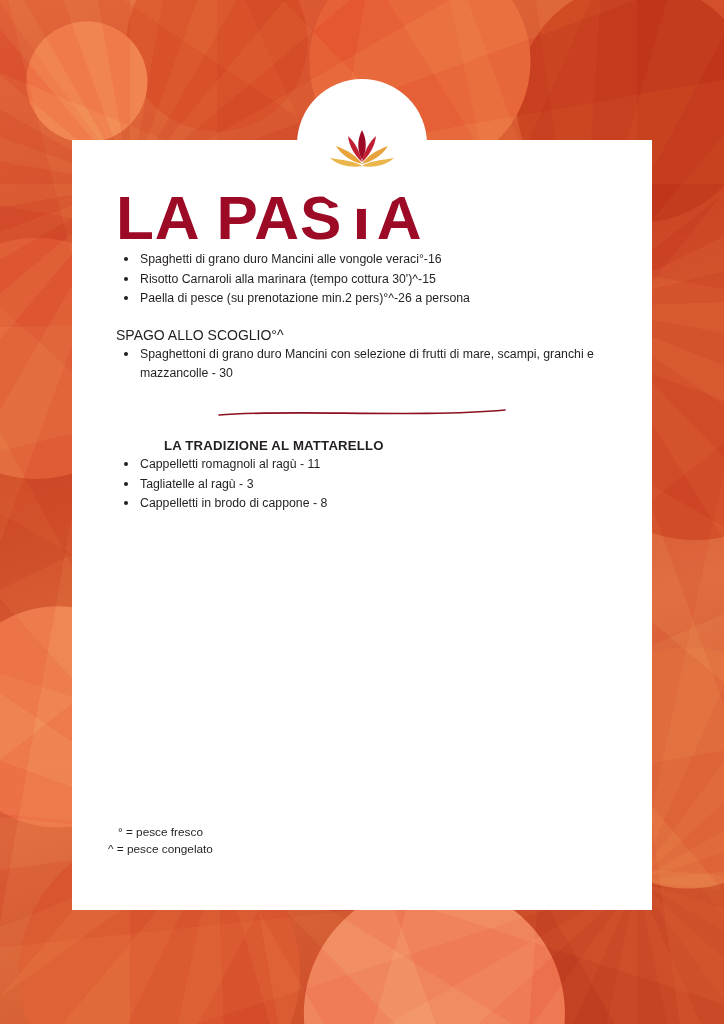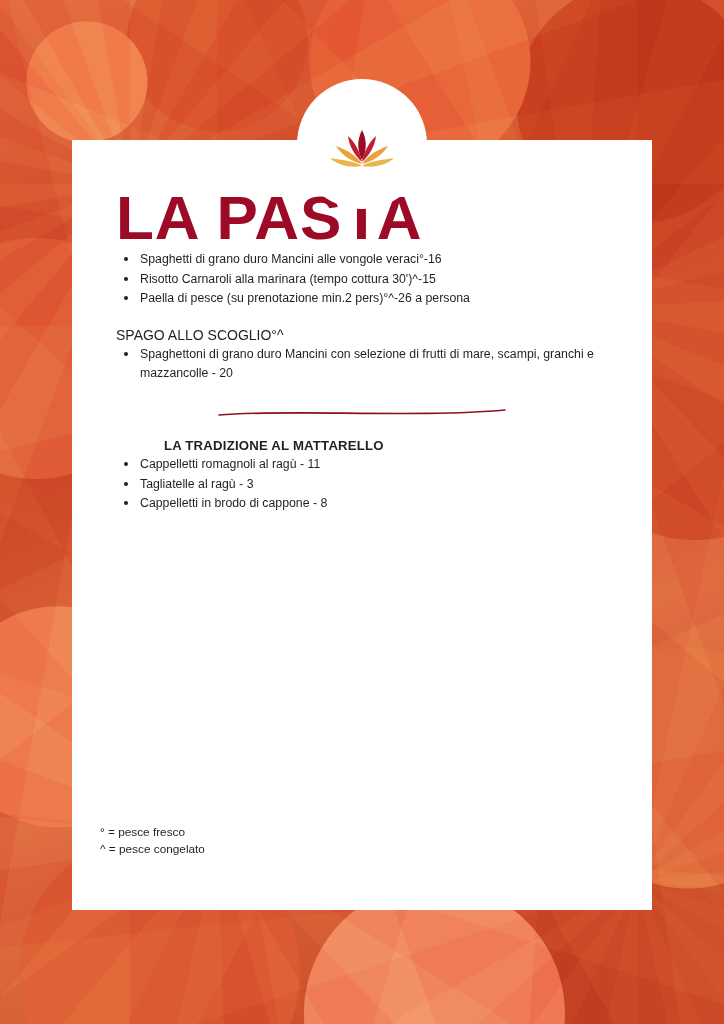--- a/index.html
+++ b/index.html
@@ -137,22 +137,23 @@
     font-size: 13.2px;
     font-weight: bold;
     color: #231f20;
     letter-spacing: 0.2px;
     margin: 10px 0 2px 0;
     padding-left: 48px;
   }
 
   .legend {
     position: absolute;
-    left: 28px;
+    left: 36px;
     bottom: 52px;
+    text-align: center;
   }
   .legend div {
     font-size: 11.8px;
     line-height: 17px;
     color: #231f20;
   }
 </style>
 </head>
 <body>
 
@@ -180,21 +181,21 @@
     <ul class="items first-list">
       <li>Spaghetti di grano duro Mancini alle vongole veraci°-16</li>
       <li>Risotto Carnaroli alla marinara (tempo cottura 30')^-15</li>
       <li>Paella di pesce (su prenotazione min.2 pers)°^-26 a persona</li>
     </ul>
   </div>
 
   <div class="section">
     <div class="plain-heading">SPAGO ALLO SCOGLIO°^</div>
     <ul class="items">
-      <li>Spaghettoni di grano duro Mancini con selezione di frutti di mare, scampi, granchi e mazzancolle - 20</li>
+      <li>Spaghettoni di grano duro Mancini con selezione di frutti di mare, scampi, granchi e mazzancolle - 30</li>
     </ul>
   </div>
 
   <div class="divider-wrap">
     <svg class="divider" viewBox="0 0 290 10" preserveAspectRatio="none" xmlns="http://www.w3.org/2000/svg">
       <path d="M2 7 C70 1 200 10 288 2" stroke="#8c1020" stroke-width="1.6" fill="none" stroke-linecap="round"></path>
     </svg>
   </div>
 
   <div class="section">

